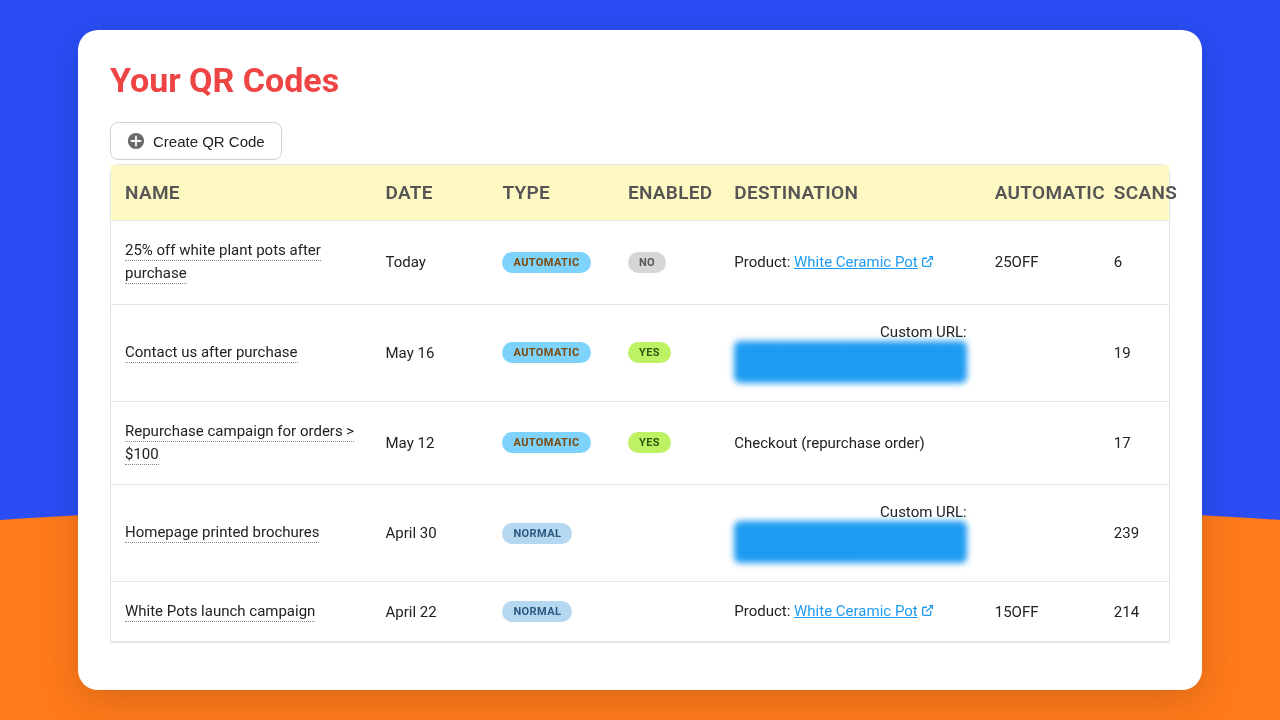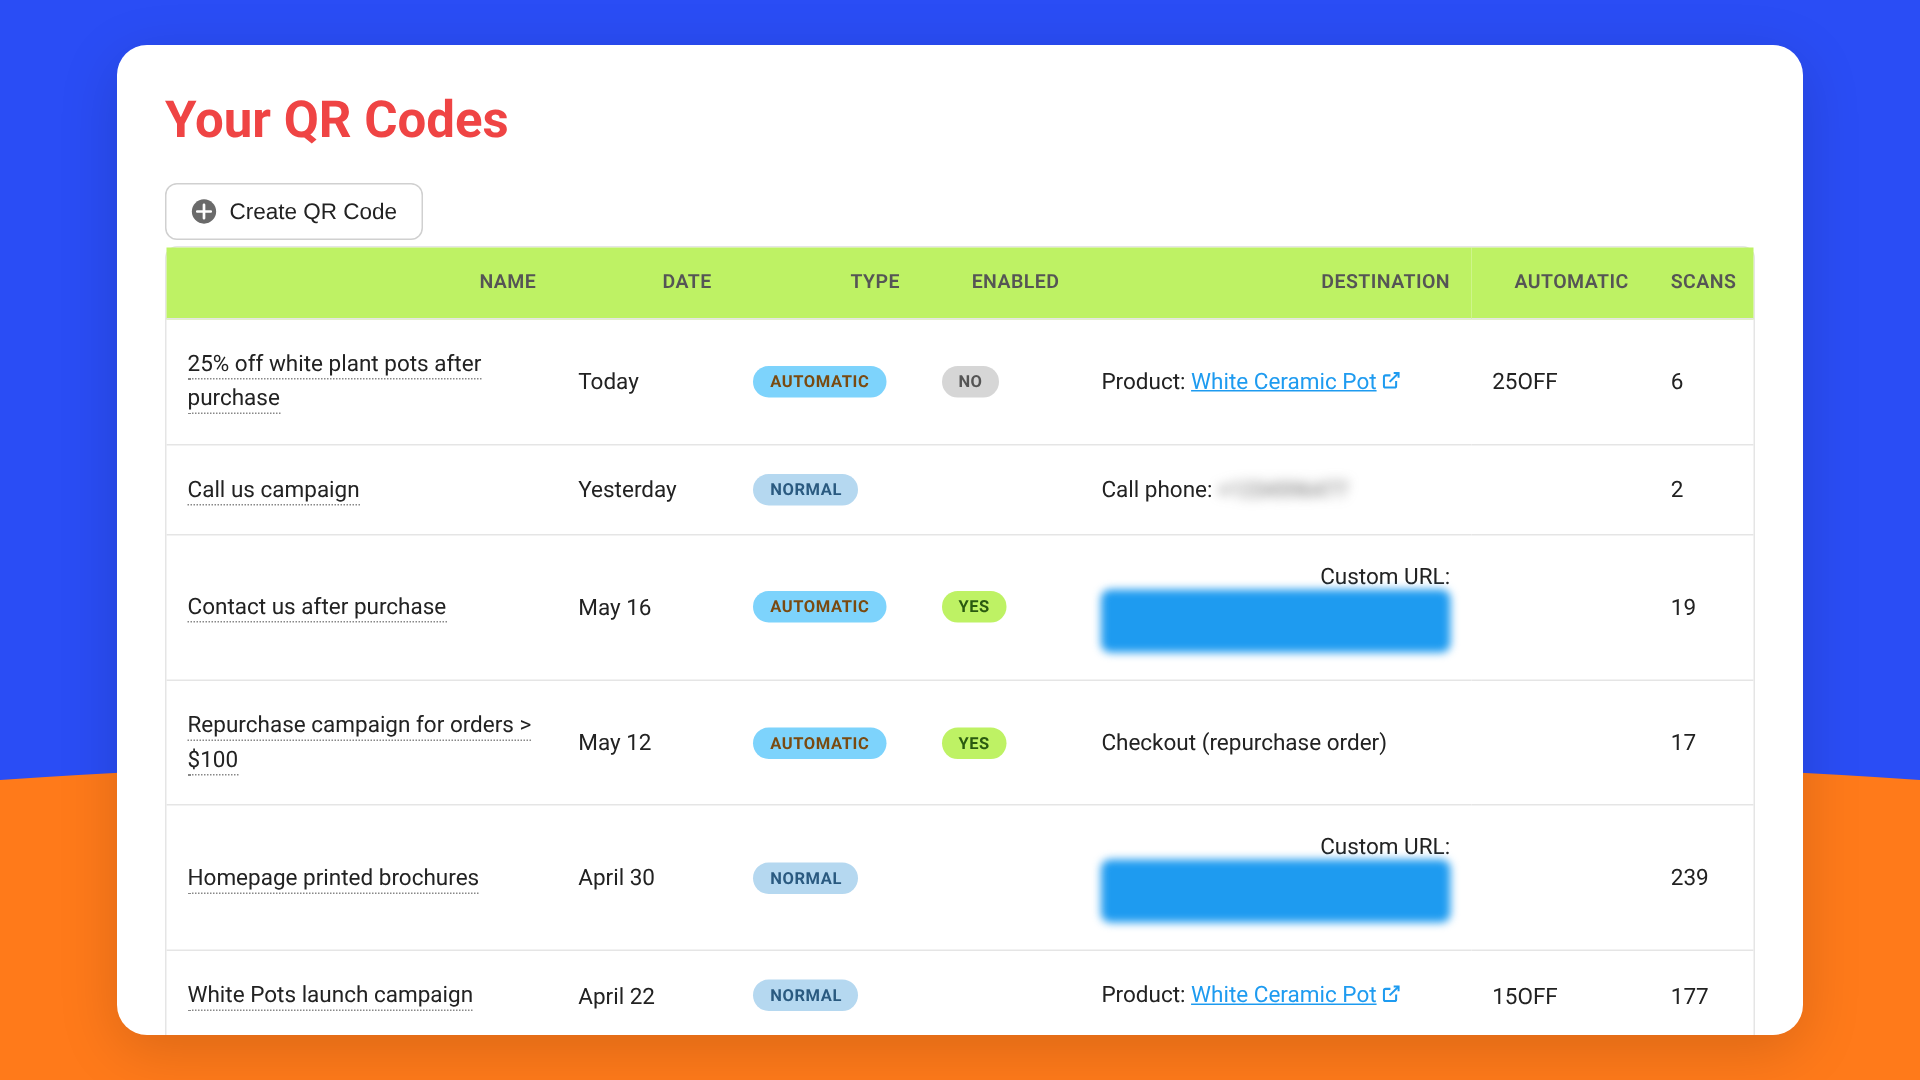--- a/index.html
+++ b/index.html
@@ -52,28 +52,28 @@
   }
   .table {
     width: 100%;
     border: 1px solid #e5e5e5;
     border-radius: 8px 8px 0 0;
     border-collapse: separate;
     border-spacing: 0;
     table-layout: fixed;
   }
   .table th {
-    text-align: right;
-    font-size: 13px;
+    text-align: left;
+    font-size: 19px;
     font-weight: 600;
     color: #555;
     letter-spacing: 0.3px;
     padding: 16px 14px;
     border-bottom: 1px solid #e5e5e5;
-    background: #bef264;
+    background: #fef9c3;
   }
   .table td {
     padding: 18px 14px;
     border-bottom: 1px solid #e5e5e5;
     font-size: 15px;
     color: #222;
     vertical-align: middle;
   }
   .col-name { width: 245px; }
   .col-date { width: 110px; }
@@ -158,29 +158,20 @@
           <td class="col-enabled"><span class="pill pill-no">NO</span></td>
           <td class="col-dest"><span class="dest-prefix">Product: </span><a href="#" class="dest-link">White Ceramic Pot</a> <span class="ext-icon"><svg width="13" height="13" viewBox="0 0 24 24" fill="none" stroke="currentColor" stroke-width="2.5">
                 <path d="M18 13v6a2 2 0 0 1-2 2H5a2 2 0 0 1-2-2V8a2 2 0 0 1 2-2h6"></path>
                 <path d="M15 3h6v6"></path>
                 <path d="M10 14L21 3"></path>
               </svg></span></td>
           <td class="col-disc">25OFF</td>
           <td class="col-scans">6</td>
         </tr>
         <tr>
-          <td class="col-name"><a href="#" class="name-link">Call us campaign</a></td>
-          <td class="col-date">Yesterday</td>
-          <td class="col-type"><span class="pill pill-normal">NORMAL</span></td>
-          <td class="col-enabled"></td>
-          <td class="col-dest"><span class="dest-prefix">Call phone: </span><span class="blur-pill">+1234596477</span></td>
-          <td class="col-disc"></td>
-          <td class="col-scans">2</td>
-        </tr>
-        <tr>
           <td class="col-name"><a href="#" class="name-link">Contact us after purchase</a></td>
           <td class="col-date">May 16</td>
           <td class="col-type"><span class="pill pill-automatic">AUTOMATIC</span></td>
           <td class="col-enabled"><span class="pill pill-yes">YES</span></td>
           <td class="col-dest"><div class="dest-prefix">Custom URL:</div><span class="blur-link">https://example.com/contact-us-after-purchase</span></td>
           <td class="col-disc"></td>
           <td class="col-scans">19</td>
         </tr>
         <tr>
           <td class="col-name"><a href="#" class="name-link">Repurchase campaign for orders &gt; $100</a></td>
@@ -204,17 +195,17 @@
           <td class="col-name"><a href="#" class="name-link">White Pots launch campaign</a></td>
           <td class="col-date">April 22</td>
           <td class="col-type"><span class="pill pill-normal">NORMAL</span></td>
           <td class="col-enabled"></td>
           <td class="col-dest"><span class="dest-prefix">Product: </span><a href="#" class="dest-link">White Ceramic Pot</a> <span class="ext-icon"><svg width="13" height="13" viewBox="0 0 24 24" fill="none" stroke="currentColor" stroke-width="2.5">
                 <path d="M18 13v6a2 2 0 0 1-2 2H5a2 2 0 0 1-2-2V8a2 2 0 0 1 2-2h6"></path>
                 <path d="M15 3h6v6"></path>
                 <path d="M10 14L21 3"></path>
               </svg></span></td>
           <td class="col-disc">15OFF</td>
-          <td class="col-scans">177</td>
+          <td class="col-scans">214</td>
         </tr>
       </tbody>
   </table>
 </div>
 
 </body></html>

